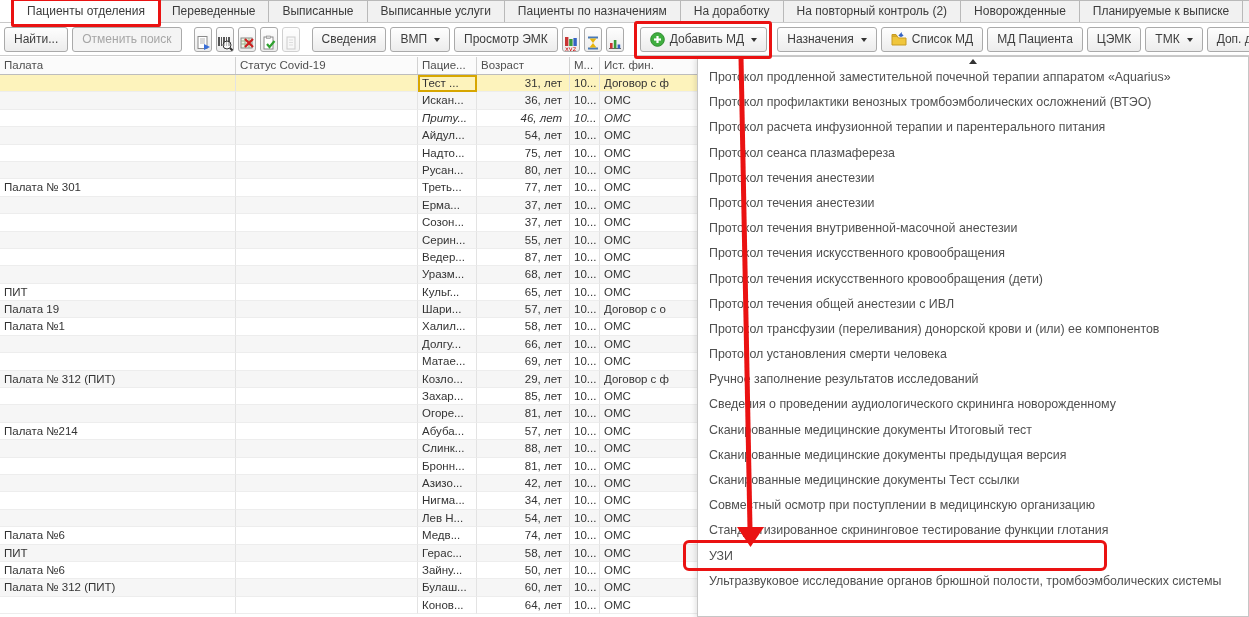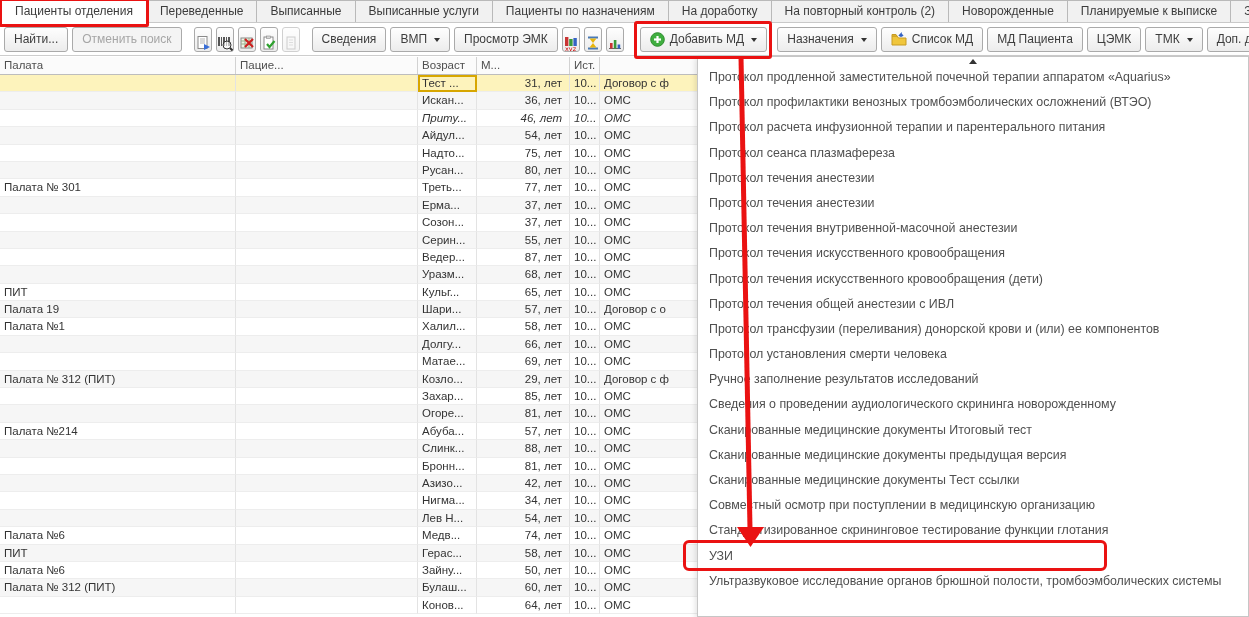--- a/index.html
+++ b/index.html
@@ -2,21 +2,21 @@
 <html style="--red: #ea1212; --gold: #f3c318;"><head>
 <meta charset="utf-8">
 <style>
   * { margin:0; padding:0; box-sizing:border-box; }
   html,body { width:1249px; height:617px; overflow:hidden; background:#fff;
     font-family:"Liberation Sans","DejaVu Sans",sans-serif; }
   body { position:relative; }
 
   
   .tabbar { display:flex; align-items:flex-end; height:23px; background:#fff;
-    border-bottom:1px solid #c9c9c9; padding-left:1px; white-space:nowrap; }
+    border-bottom:1px solid #c9c9c9; padding-left:13px; white-space:nowrap; }
   .tab { position:relative; height:22px; line-height:21px; padding:0 13px;
     font-size:12px; color:#3c3c3c; background:#f1f1f1;
     border:1px solid #b9b9b9; border-bottom:none; margin-right:-1px; cursor:default; }
   .tab.active { background:#fff; height:23px; margin-bottom:-1px; z-index:2; }
   .tab.annotated::after { content:""; position:absolute; inset:-3px -3px -4px -3px;
     border:3px solid var(--red); border-radius:2px; z-index:70; pointer-events:none; }
 
   
   .toolbar { display:flex; align-items:center; height:33px; padding:0 0 0 4px;
     border-bottom:1px solid #cdcdcd; background:#fff; white-space:nowrap; }
@@ -228,20 +228,21 @@
   <button class="tb-btn">
     <span>ТМК</span>
     <span class="caret"></span>
   </button>
   <button class="tb-btn">Доп. докуме</button>
 </div>
 
 <div class="table-area">
   <div class="thead">
     <div class="hcell">Палата</div>
+    <div class="hcell">Статус Covid-19</div>
     <div class="hcell">Пацие...</div>
     <div class="hcell">Возраст</div>
     <div class="hcell">М...</div>
     <div class="hcell">Ист. фин.</div>
   </div>
   <div class="tbody">
 
       <div class="trow selected">
         <div class="cell"></div>
         <div class="cell"></div>

